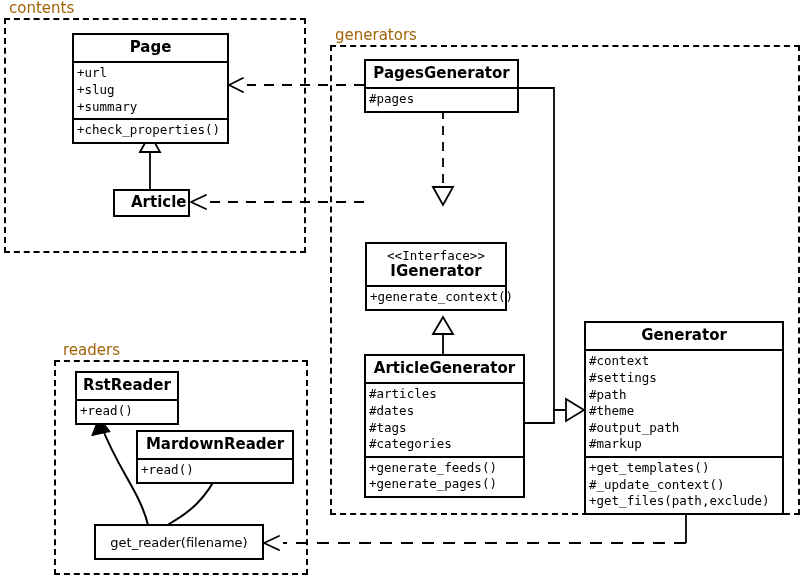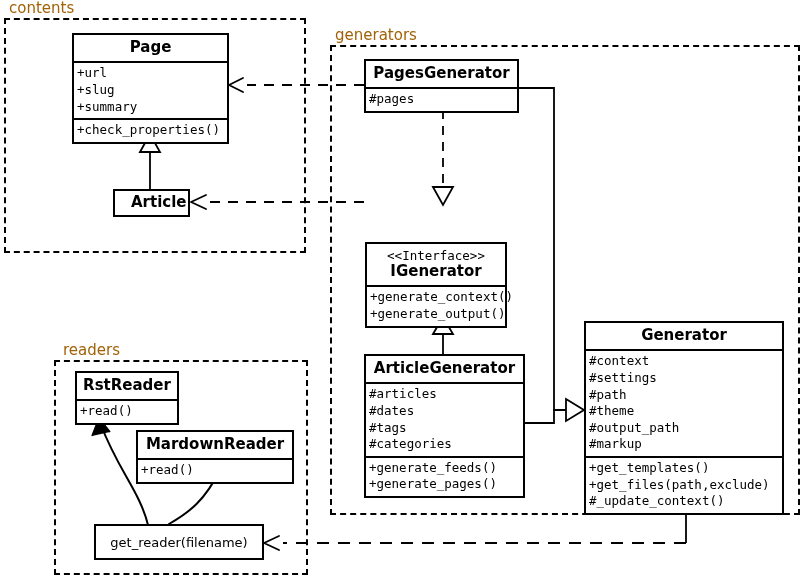--- a/index.html
+++ b/index.html
@@ -191,21 +191,20 @@
     </div>
   </div>
 
   <div class="cls" style="left:365px; top:214px; width:142px;margin-top:28px;">
     <div class="name">
       <span class="stereo">&lt;&lt;Interface&gt;&gt;</span>
       <span>IGenerator</span>
     </div>
     <div class="compartment">
       <div>+generate_context()</div>
-      <div>+generate_output()</div>
     </div>
   </div>
 
   <div class="cls" style="left:364px; top:354px; width:161px;">
     <div class="name">ArticleGenerator</div>
     <div class="compartment">
       <div>#articles</div>
       <div>#dates</div>
       <div>#tags</div>
       <div>#categories</div>
@@ -221,22 +220,22 @@
     <div class="compartment">
       <div>#context</div>
       <div>#settings</div>
       <div>#path</div>
       <div>#theme</div>
       <div>#output_path</div>
       <div>#markup</div>
     </div>
     <div class="compartment">
       <div>+get_templates()</div>
+      <div>#_update_context()</div>
       <div>+get_files(path,exclude)</div>
-      <div>#_update_context()</div>
     </div>
   </div>
 
   <div class="cls" style="left:75px; top:371px; width:104px;">
     <div class="name">RstReader</div>
     <div class="compartment">
       <div>+read()</div>
     </div>
   </div>
 

